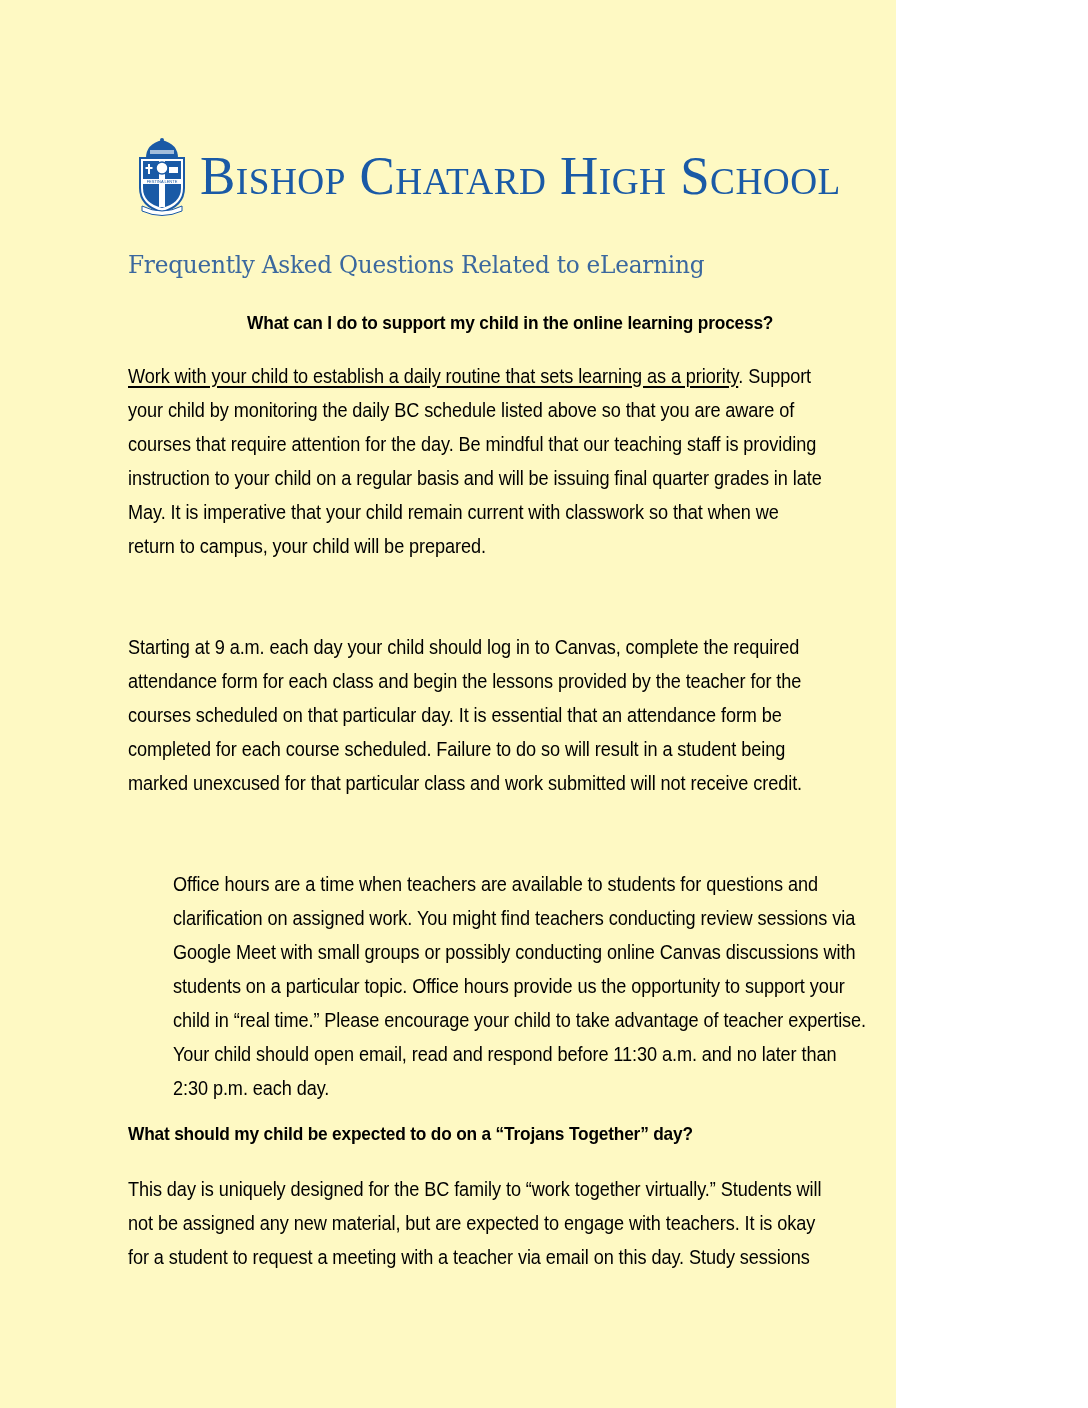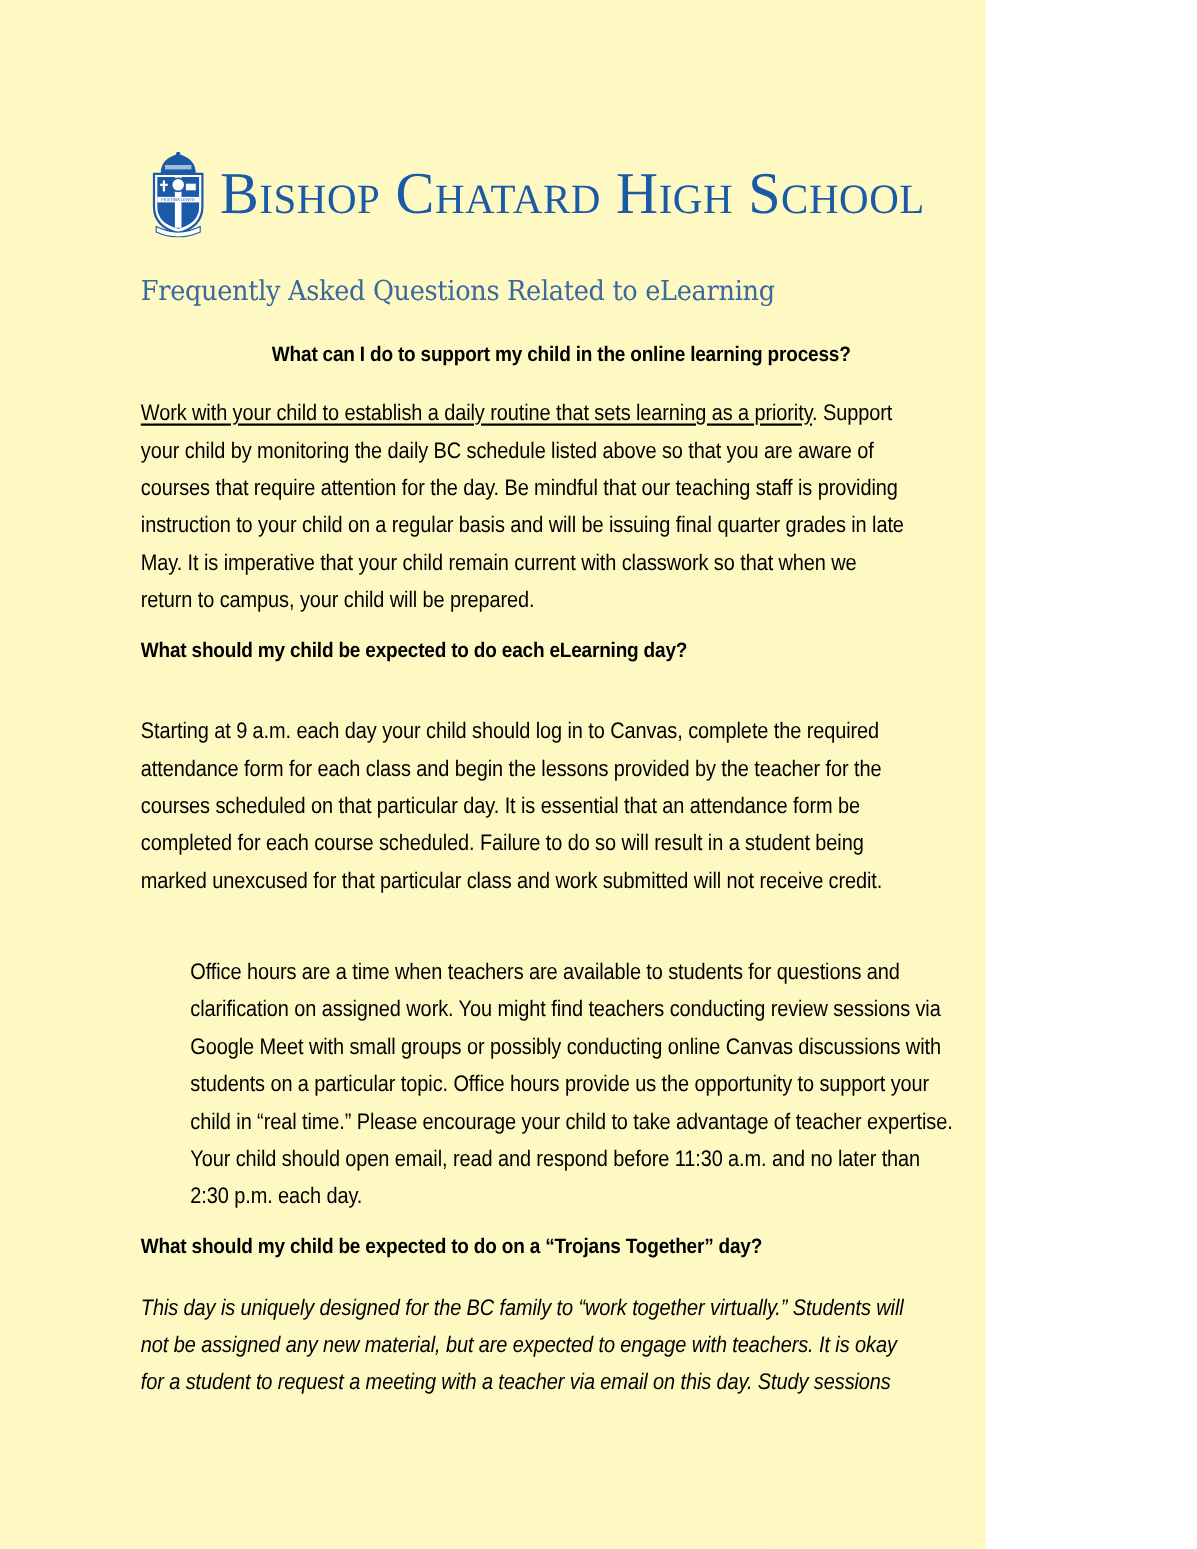--- a/index.html
+++ b/index.html
@@ -128,43 +128,40 @@
   </div>
   <div class="block" style="top:359px;">
     <div class="line"><span class="u">Work with your child to establish a daily routine that sets learning as a priority</span><span>. Support</span></div>
     <div class="line">your child by monitoring the daily BC schedule listed above so that you are aware of</div>
     <div class="line">courses that require attention for the day. Be mindful that our teaching staff is providing</div>
     <div class="line">instruction to your child on a regular basis and will be issuing final quarter grades in late</div>
     <div class="line">May. It is imperative that your child remain current with classwork so that when we</div>
     <div class="line">return to campus, your child will be prepared.</div>
   </div>
 
-  <div class="block" style="top:581px;">
-    <div class="q">What should my child be expected to do each eLearning day?</div>
-  </div>
-  <div class="block" style="top:630px;margin-top:18px;">
+  <div class="block" style="top:630px;">
     <div class="line">Starting at 9 a.m. each day your child should log in to Canvas, complete the required</div>
     <div class="line">attendance form for each class and begin the lessons provided by the teacher for the</div>
     <div class="line">courses scheduled on that particular day. It is essential that an attendance form be</div>
     <div class="line">completed for each course scheduled. Failure to do so will result in a student being</div>
     <div class="line">marked unexcused for that particular class and work submitted will not receive credit.</div>
   </div>
 
   <div class="block" style="top:867px;margin-left:45px;">
     <div class="line">Office hours are a time when teachers are available to students for questions and</div>
     <div class="line">clarification on assigned work. You might find teachers conducting review sessions via</div>
     <div class="line">Google Meet with small groups or possibly conducting online Canvas discussions with</div>
     <div class="line">students on a particular topic. Office hours provide us the opportunity to support your</div>
     <div class="line">child in “real time.” Please encourage your child to take advantage of teacher expertise.</div>
     <div class="line">Your child should open email, read and respond before 11:30 a.m. and no later than</div>
     <div class="line">2:30 p.m. each day.</div>
   </div>
 
   <div class="block" style="top:1123px;">
     <div class="q">What should my child be expected to do on a “Trojans Together” day?</div>
   </div>
-  <div class="block" style="top:1172px;font-style:italic;">
+  <div class="block" style="top:1172px;">
     <div class="line">This day is uniquely designed for the BC family to “work together virtually.” Students will</div>
     <div class="line">not be assigned any new material, but are expected to engage with teachers. It is okay</div>
     <div class="line">for a student to request a meeting with a teacher via email on this day. Study sessions</div>
   </div>
 
 </div>
 
 </body></html>

